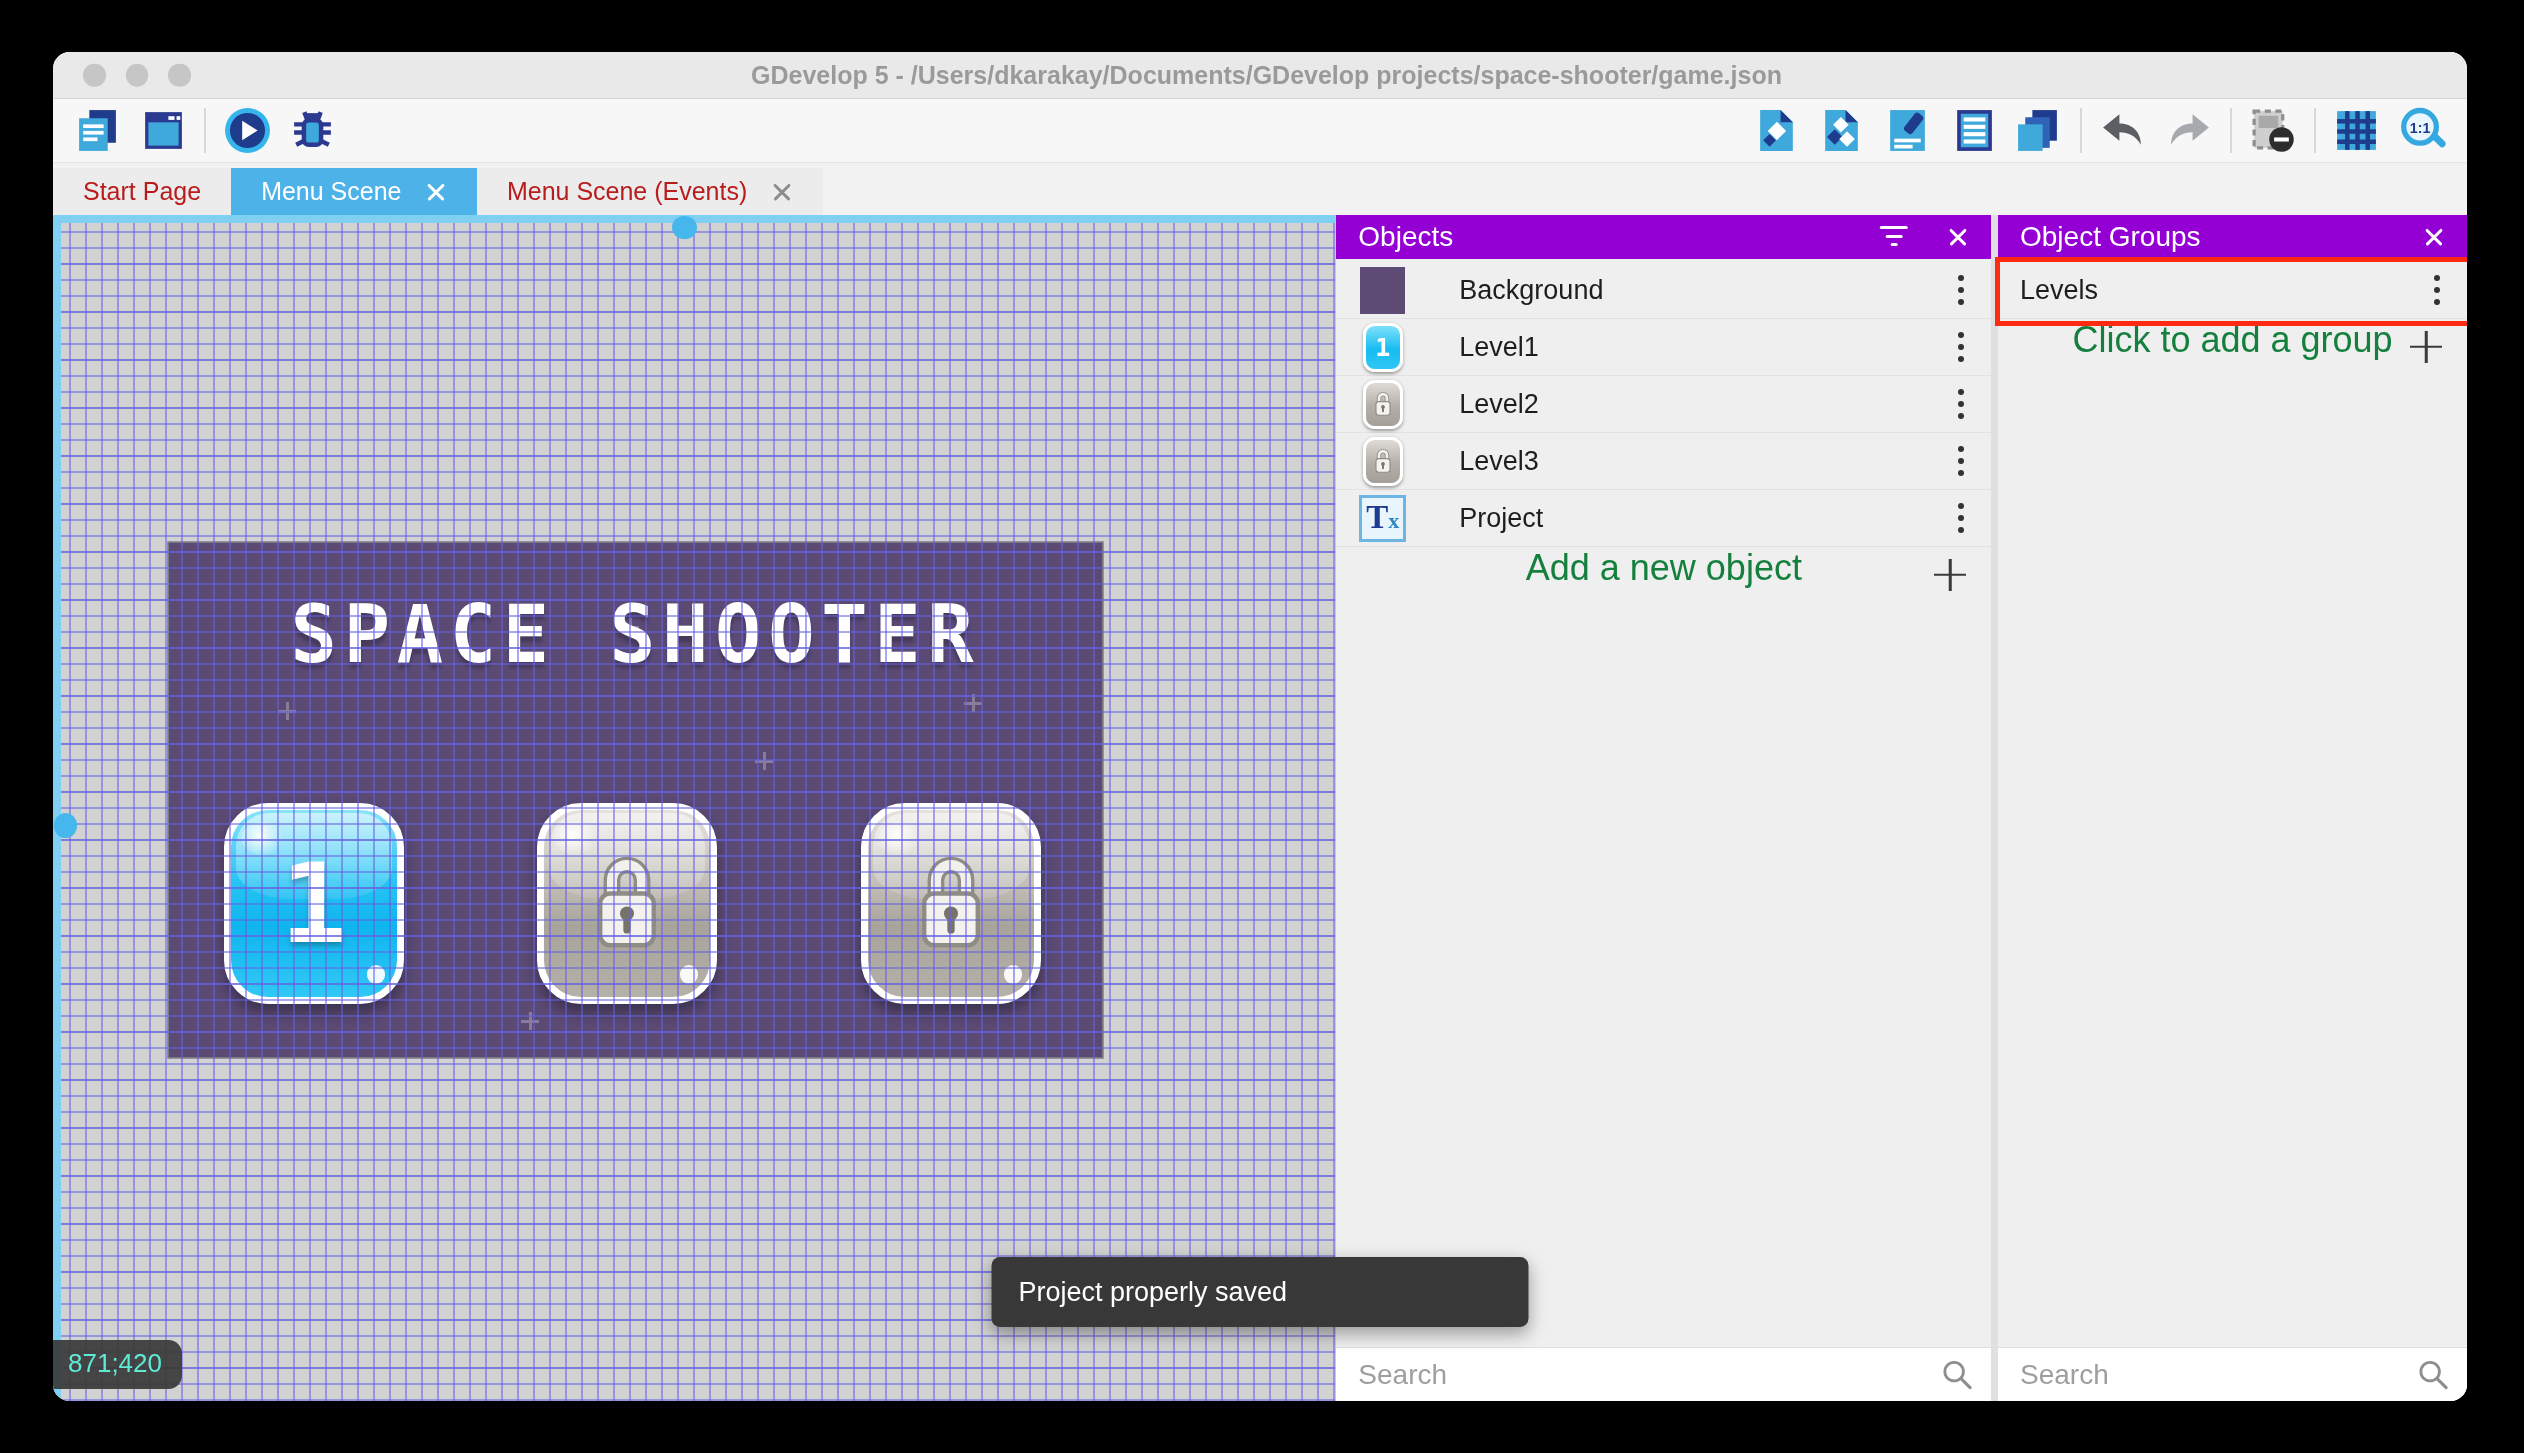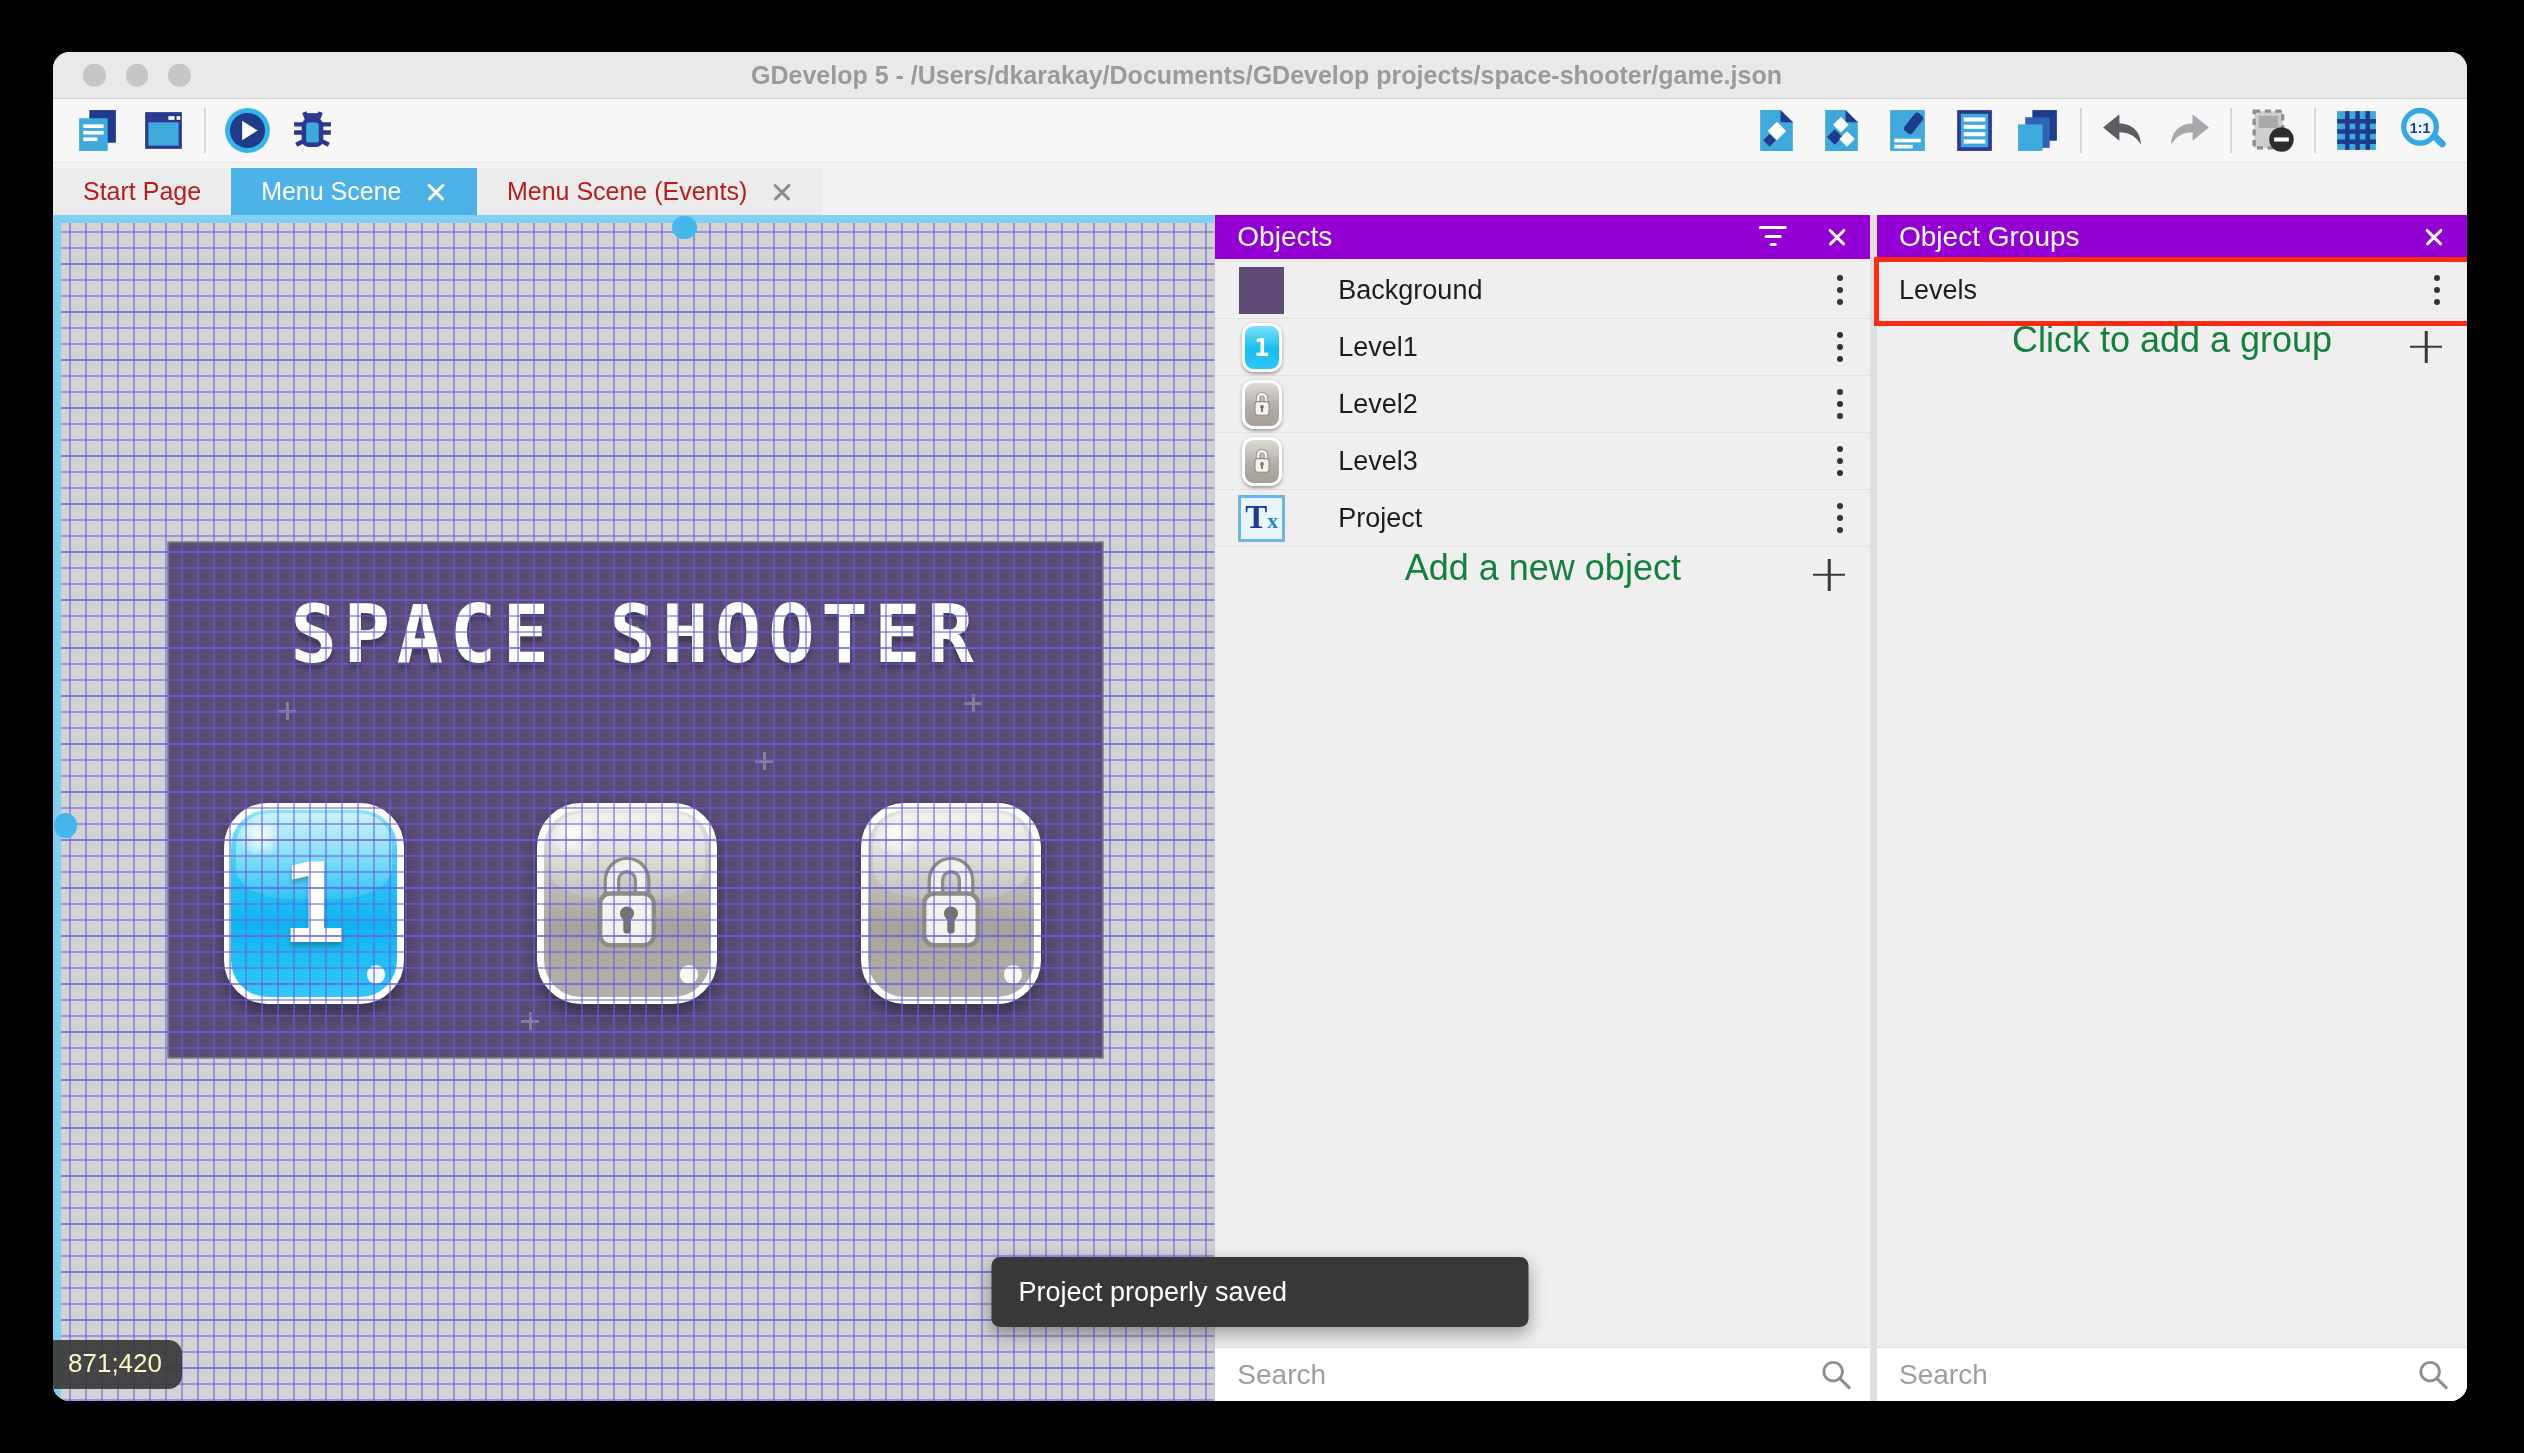--- a/index.html
+++ b/index.html
@@ -63,27 +63,27 @@
   .grid-overlay{position:absolute;inset:0;pointer-events:none;
     background-image:
       linear-gradient(to bottom, rgba(101,97,225,.50) 2.5px, transparent 2.5px),
       linear-gradient(to right,  rgba(101,97,225,.55) 1.7px, transparent 1.7px),
       linear-gradient(to bottom, rgba(101,97,225,.55) 1.7px, transparent 1.7px);
     background-size: 16px 48px, 16px 16px, 16px 16px;}
   .htrack{position:absolute;left:0;top:0;width:100%;height:7.5px;background:#7fd0f2;z-index:3;}
   .hthumb{position:absolute;left:619px;top:0.8px;width:25px;height:23.4px;border-radius:50%;background:#45b7ec;}
   .vtrack{position:absolute;left:0;top:0;width:7.5px;height:100%;background:#7fd0f2;z-index:3;}
   .vthumb{position:absolute;left:0.8px;top:598px;width:23.4px;height:25px;border-radius:50%;background:#45b7ec;}
-  .coord{position:absolute;left:0;bottom:11.7px;z-index:4;background:rgba(56,56,56,.92);color:#fef9c3;
+  .coord{position:absolute;left:0;bottom:11.7px;z-index:4;background:rgba(56,56,56,.92);color:#5eead4;
     font-size:26px;padding:8.4px 20px 10px 15px;border-radius:0 13.4px 13.4px 0;}
   
   .panel{display:flex;flex-direction:column;background:#efefef;position:relative;min-height:0;}
   .objects-panel{width:656px;border-left:1.7px solid #c9c9c9;flex:none;}
   .panel-gap{width:6.7px;background:#e0e0e0;flex:none;}
-  .groups-panel{width:590px;flex:none;}
+  .groups-panel{width:469px;flex:none;}
   .panel-header{height:44px;background:#9400d3;color:#fff;display:flex;align-items:center;
     padding:0 22px;font-size:28px;flex:none;}
   .panel-header .htitle{flex:1;}
   .filter-icon{width:33px;height:25px;position:relative;margin-right:37px;}
   .filter-icon i{position:absolute;left:50%;transform:translateX(-50%);height:3.3px;background:#fff;border-radius:1.7px;display:block;}
   .filter-icon i:nth-child(1){top:1.7px;width:28.5px;}
   .filter-icon i:nth-child(2){top:10px;width:16.7px;}
   .filter-icon i:nth-child(3){top:18.4px;width:6.7px;}
   .rows{padding-top:3px;}
   .row{height:57px;display:flex;align-items:center;padding:0 22px;border-bottom:1.7px solid #e2e2e2;

